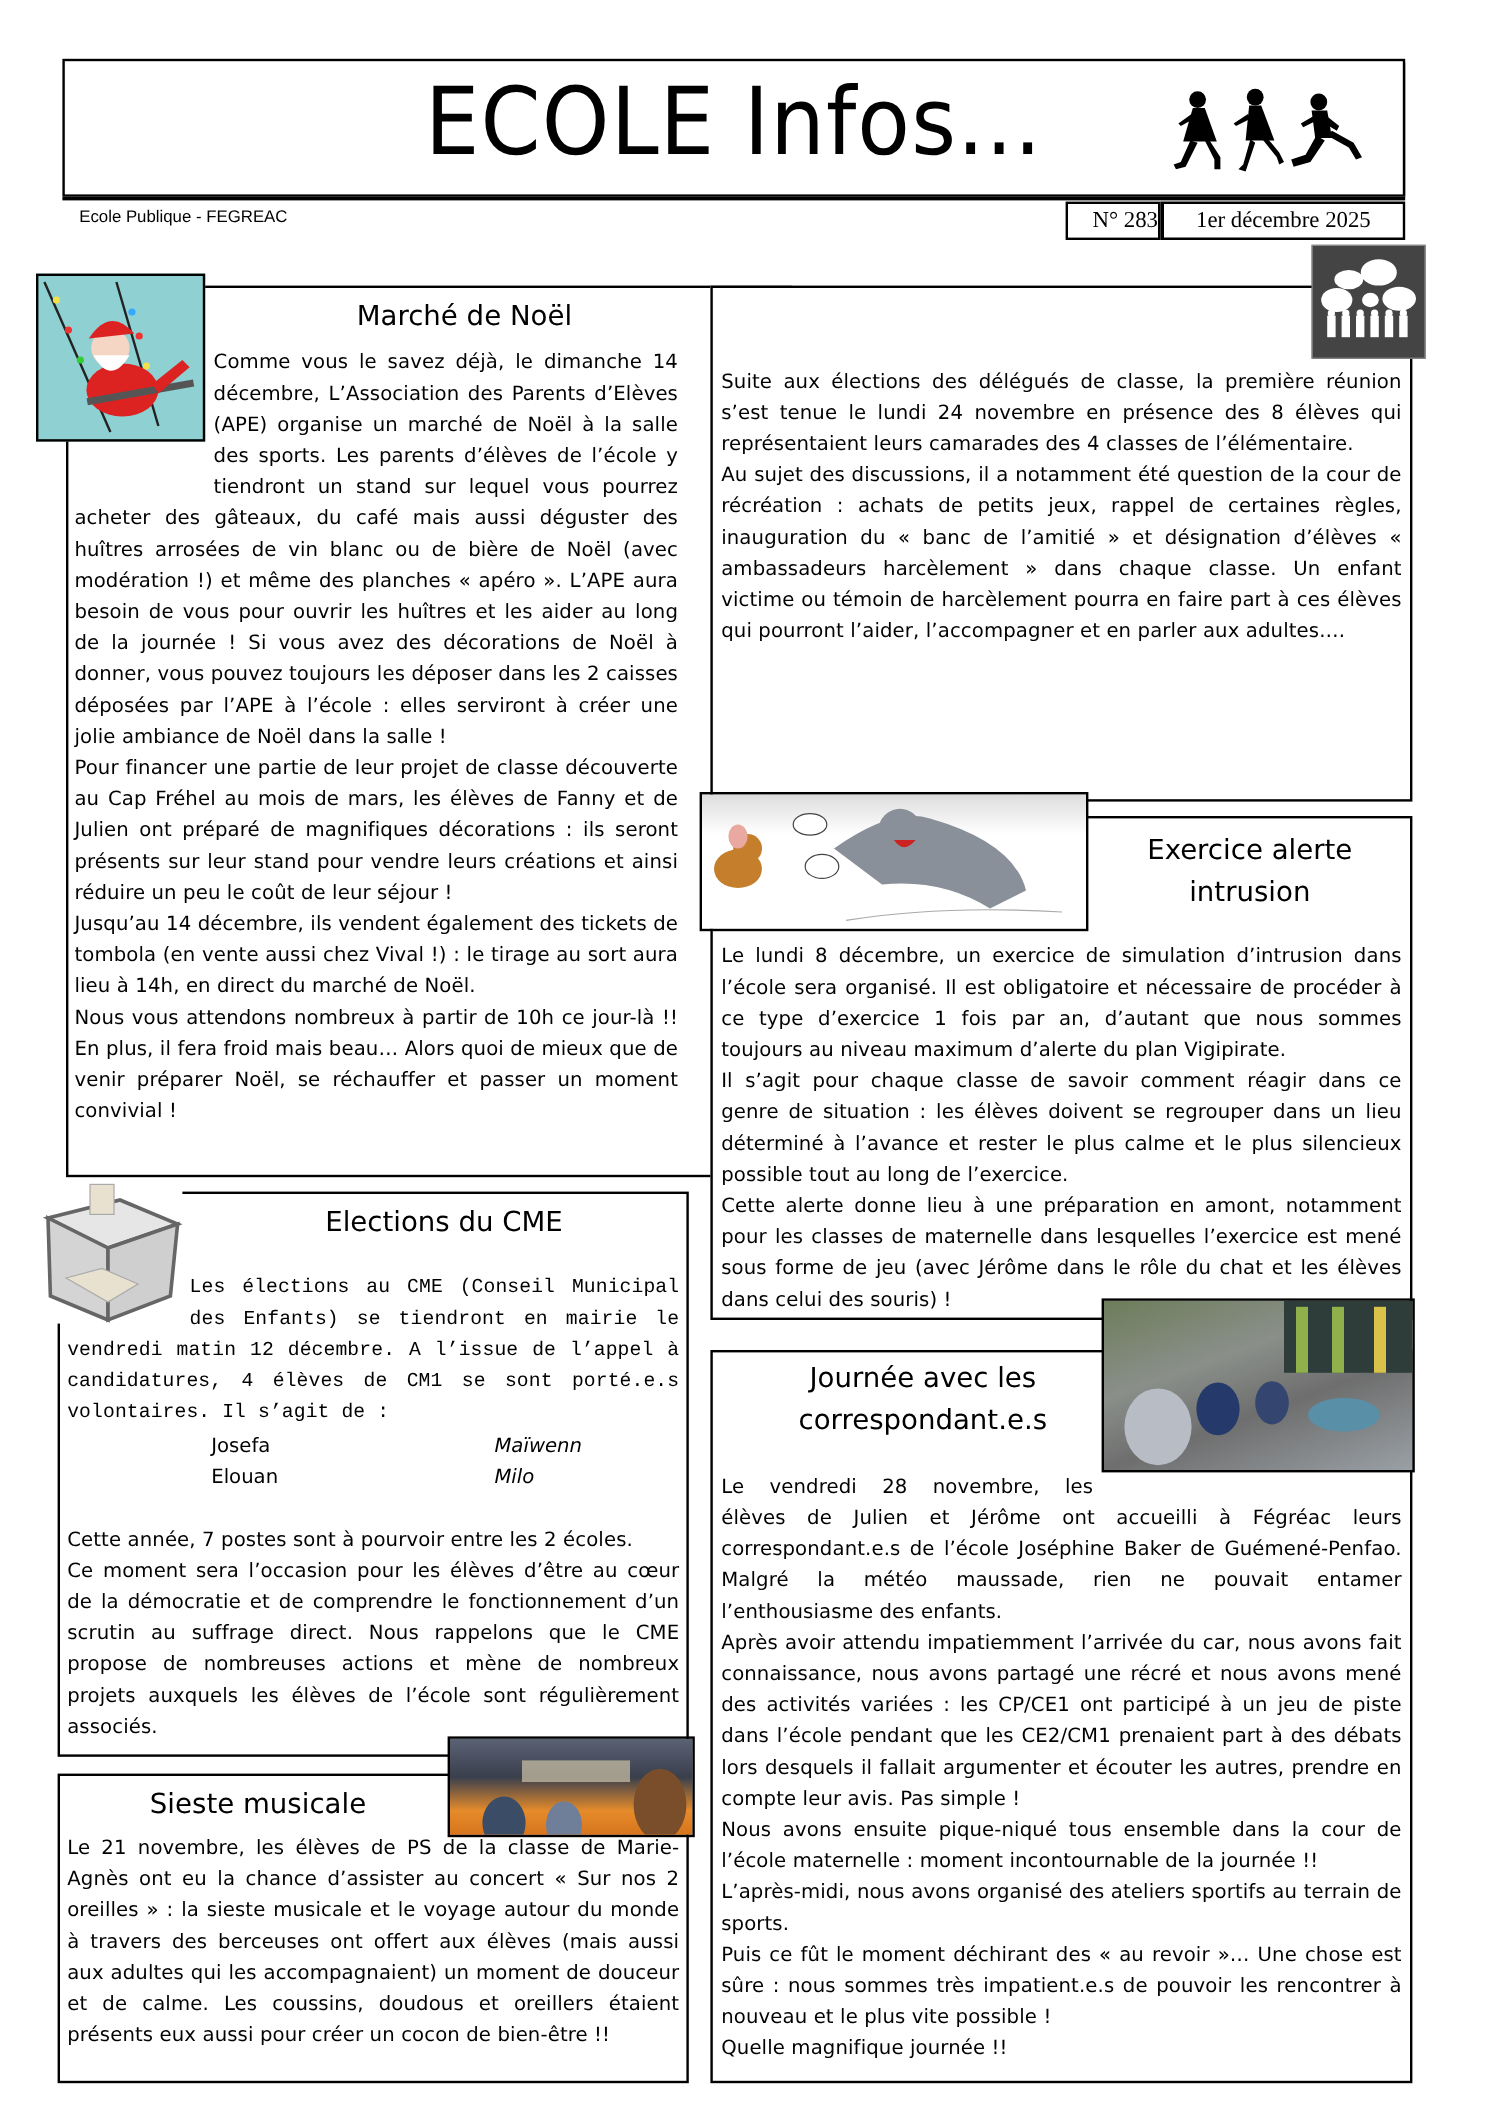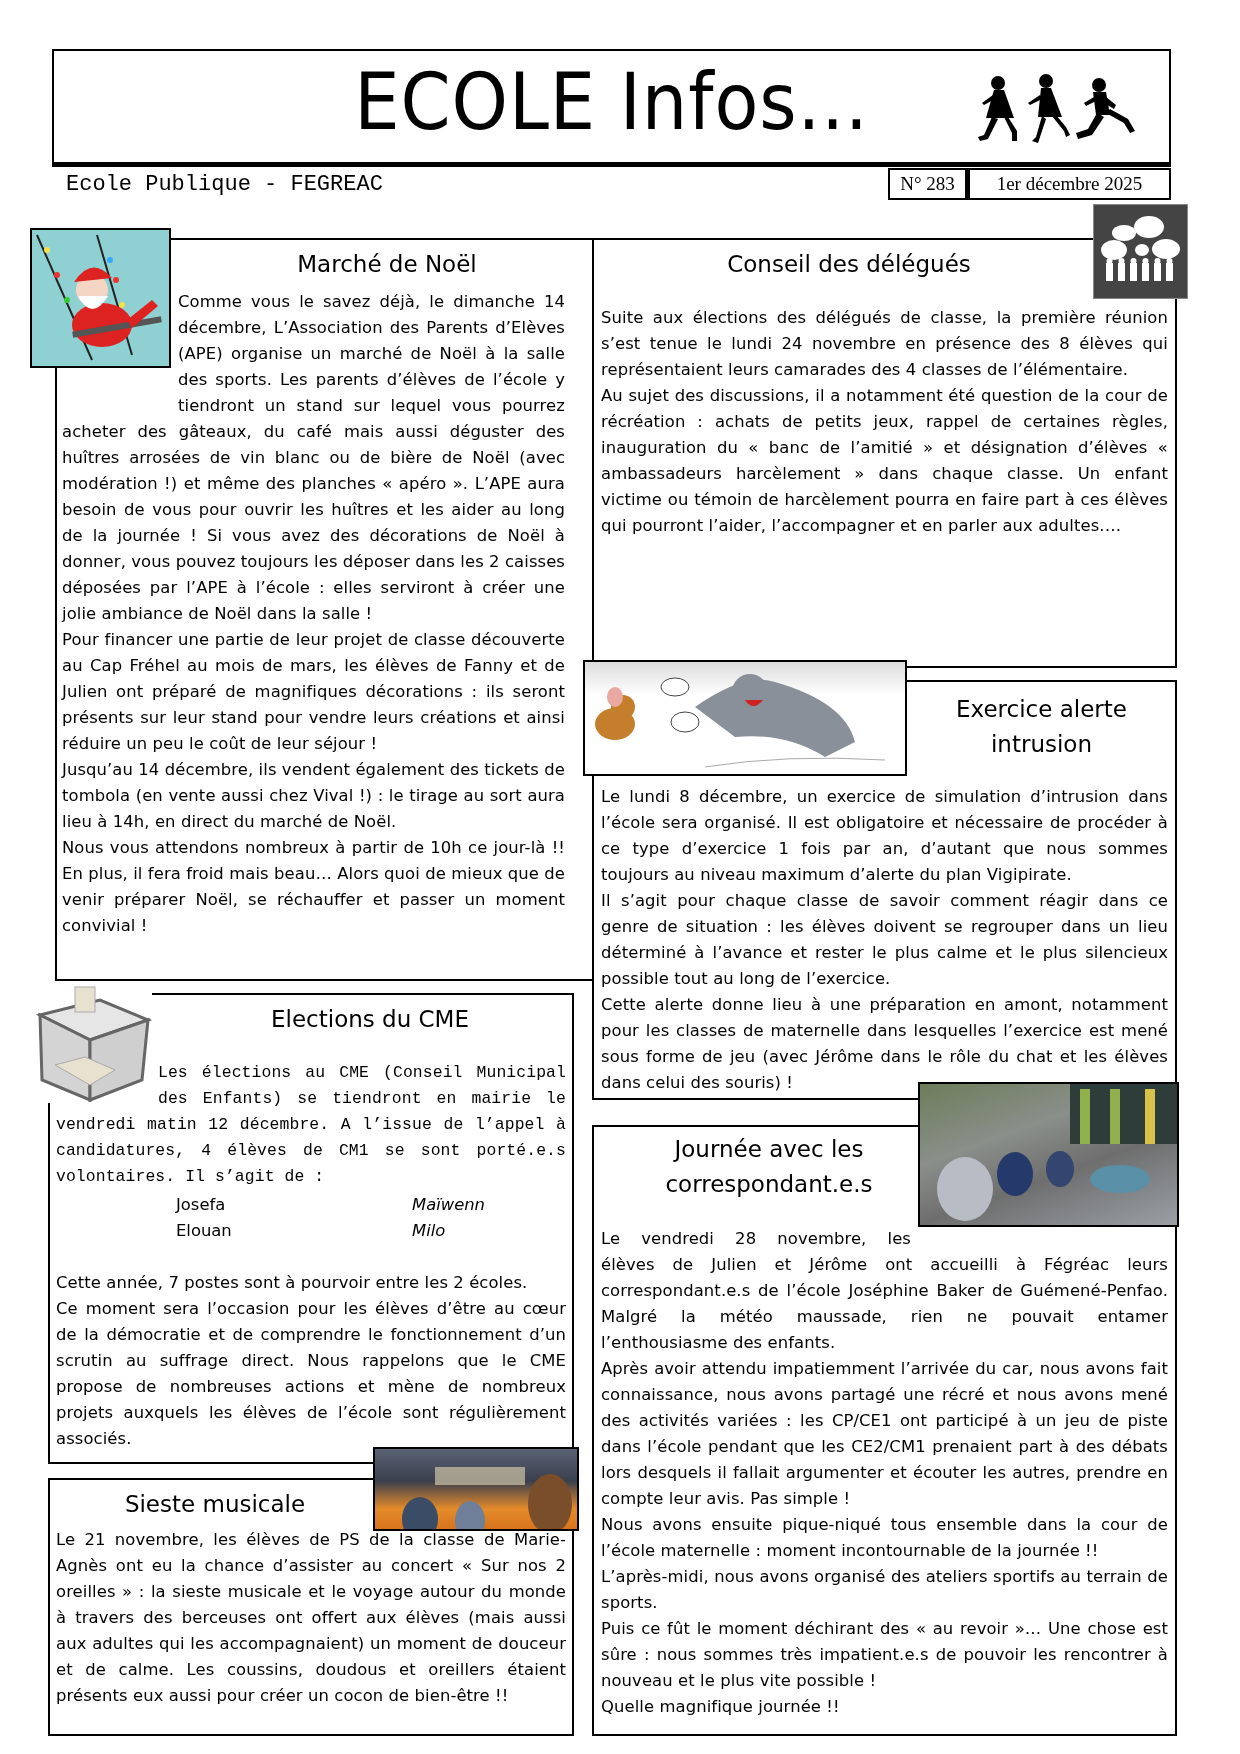--- a/index.html
+++ b/index.html
@@ -7,23 +7,23 @@
          font-family: "DejaVu Sans", sans-serif; color: #000; }
   .abs { position: absolute; box-sizing: border-box; }
 
   
   #header-box { left: 52px; top: 49px; width: 1119px; height: 115px; border: 2px solid #000;
                 box-shadow: 0 3px 0 0 #000; }
   #title { left: 0; top: 12px; width: 100%; text-align: center; font-size: 78px; letter-spacing: 1px;
            font-family: "DejaVu Sans", sans-serif; font-weight: normal; transform: scaleX(0.92);
            line-height: 1; }
   #kids { right: 28px; top: 22px; width: 165px; height: 76px; }
-  #school-name { left: 66px; top: 172px; font-family: Liberation Mono, monospace; font-size: 22px; }
+  #school-name { left: 66px; top: 172px; font-family: Liberation Sans, sans-serif; font-size: 14px; }
   #issue-box { left: 888px; top: 168px; width: 79px; height: 32px; border: 2px solid #000;
-               font-family: "Liberation Serif", serif; font-size: 19px; text-align: center; line-height: 28px; }
+               font-family: "Liberation Serif", serif; font-size: 19px; text-align: right; line-height: 28px; }
   #date-box { left: 967px; top: 168px; width: 204px; height: 32px; border: 2px solid #000;
               border-left-width: 3px;
               font-family: "Liberation Serif", serif; font-size: 19px; text-align: center; line-height: 28px; }
 
   
   .article { border: 2px solid #000; background: #fff; }
   .art-title { position: absolute; text-align: center; font-size: 23px; line-height: 35px; }
   .art-body { position: absolute; font-size: 16.4px; line-height: 26px; text-align: justify;
               letter-spacing: 0.1px; }
   .art-body p { margin: 0; }
@@ -90,21 +90,20 @@
     <ellipse cx="70" cy="95" rx="30" ry="22" fill="#d22"></ellipse>
     <circle cx="60" cy="60" r="16" fill="#f5d6c4"></circle>
     <path d="M42 52 Q60 25 80 48 Z" fill="#d22"></path>
     <path d="M46 66 Q60 92 76 66 Z" fill="#fff"></path>
     <rect x="40" y="94" width="90" height="6" fill="#555" transform="rotate(-10 85 97)"></rect>
     <path d="M95 90 L120 70 L126 76 L100 98 Z" fill="#d22"></path>
   </svg>
 </div>
 
 <div class="abs article" style="left:592px; top:238px; width:585px; height:430px;">
-  <div class="art-title" style="left:60px; top:7px; width:390px;">Conseil des délégués</div>
   <div class="art-body" style="left:7px; top:65px; width:567px;">
     <p>Suite aux élections des délégués de classe, la première réunion s’est tenue le lundi 24 novembre en présence des 8 élèves qui représentaient leurs camarades des 4 classes de l’élémentaire.</p>
     <p>Au sujet des discussions, il a notamment été question de la cour de récréation : achats de petits jeux, rappel de certaines règles, inauguration du « banc de l’amitié » et désignation d’élèves « ambassadeurs harcèlement » dans chaque classe. Un enfant victime ou témoin de harcèlement pourra en faire part à ces élèves qui pourront l’aider, l’accompagner et en parler aux adultes.…</p>
   </div>
 </div>
 <div class="abs" style="left:1093px; top:204px; width:95px; height:95px; background:#444; border:1px solid #888;">
   <svg width="93" height="93" viewBox="0 0 93 93">
     <g fill="#fff">
       <ellipse cx="30" cy="28" rx="12" ry="8"></ellipse>
         <ellipse cx="55" cy="22" rx="15" ry="11"></ellipse>

